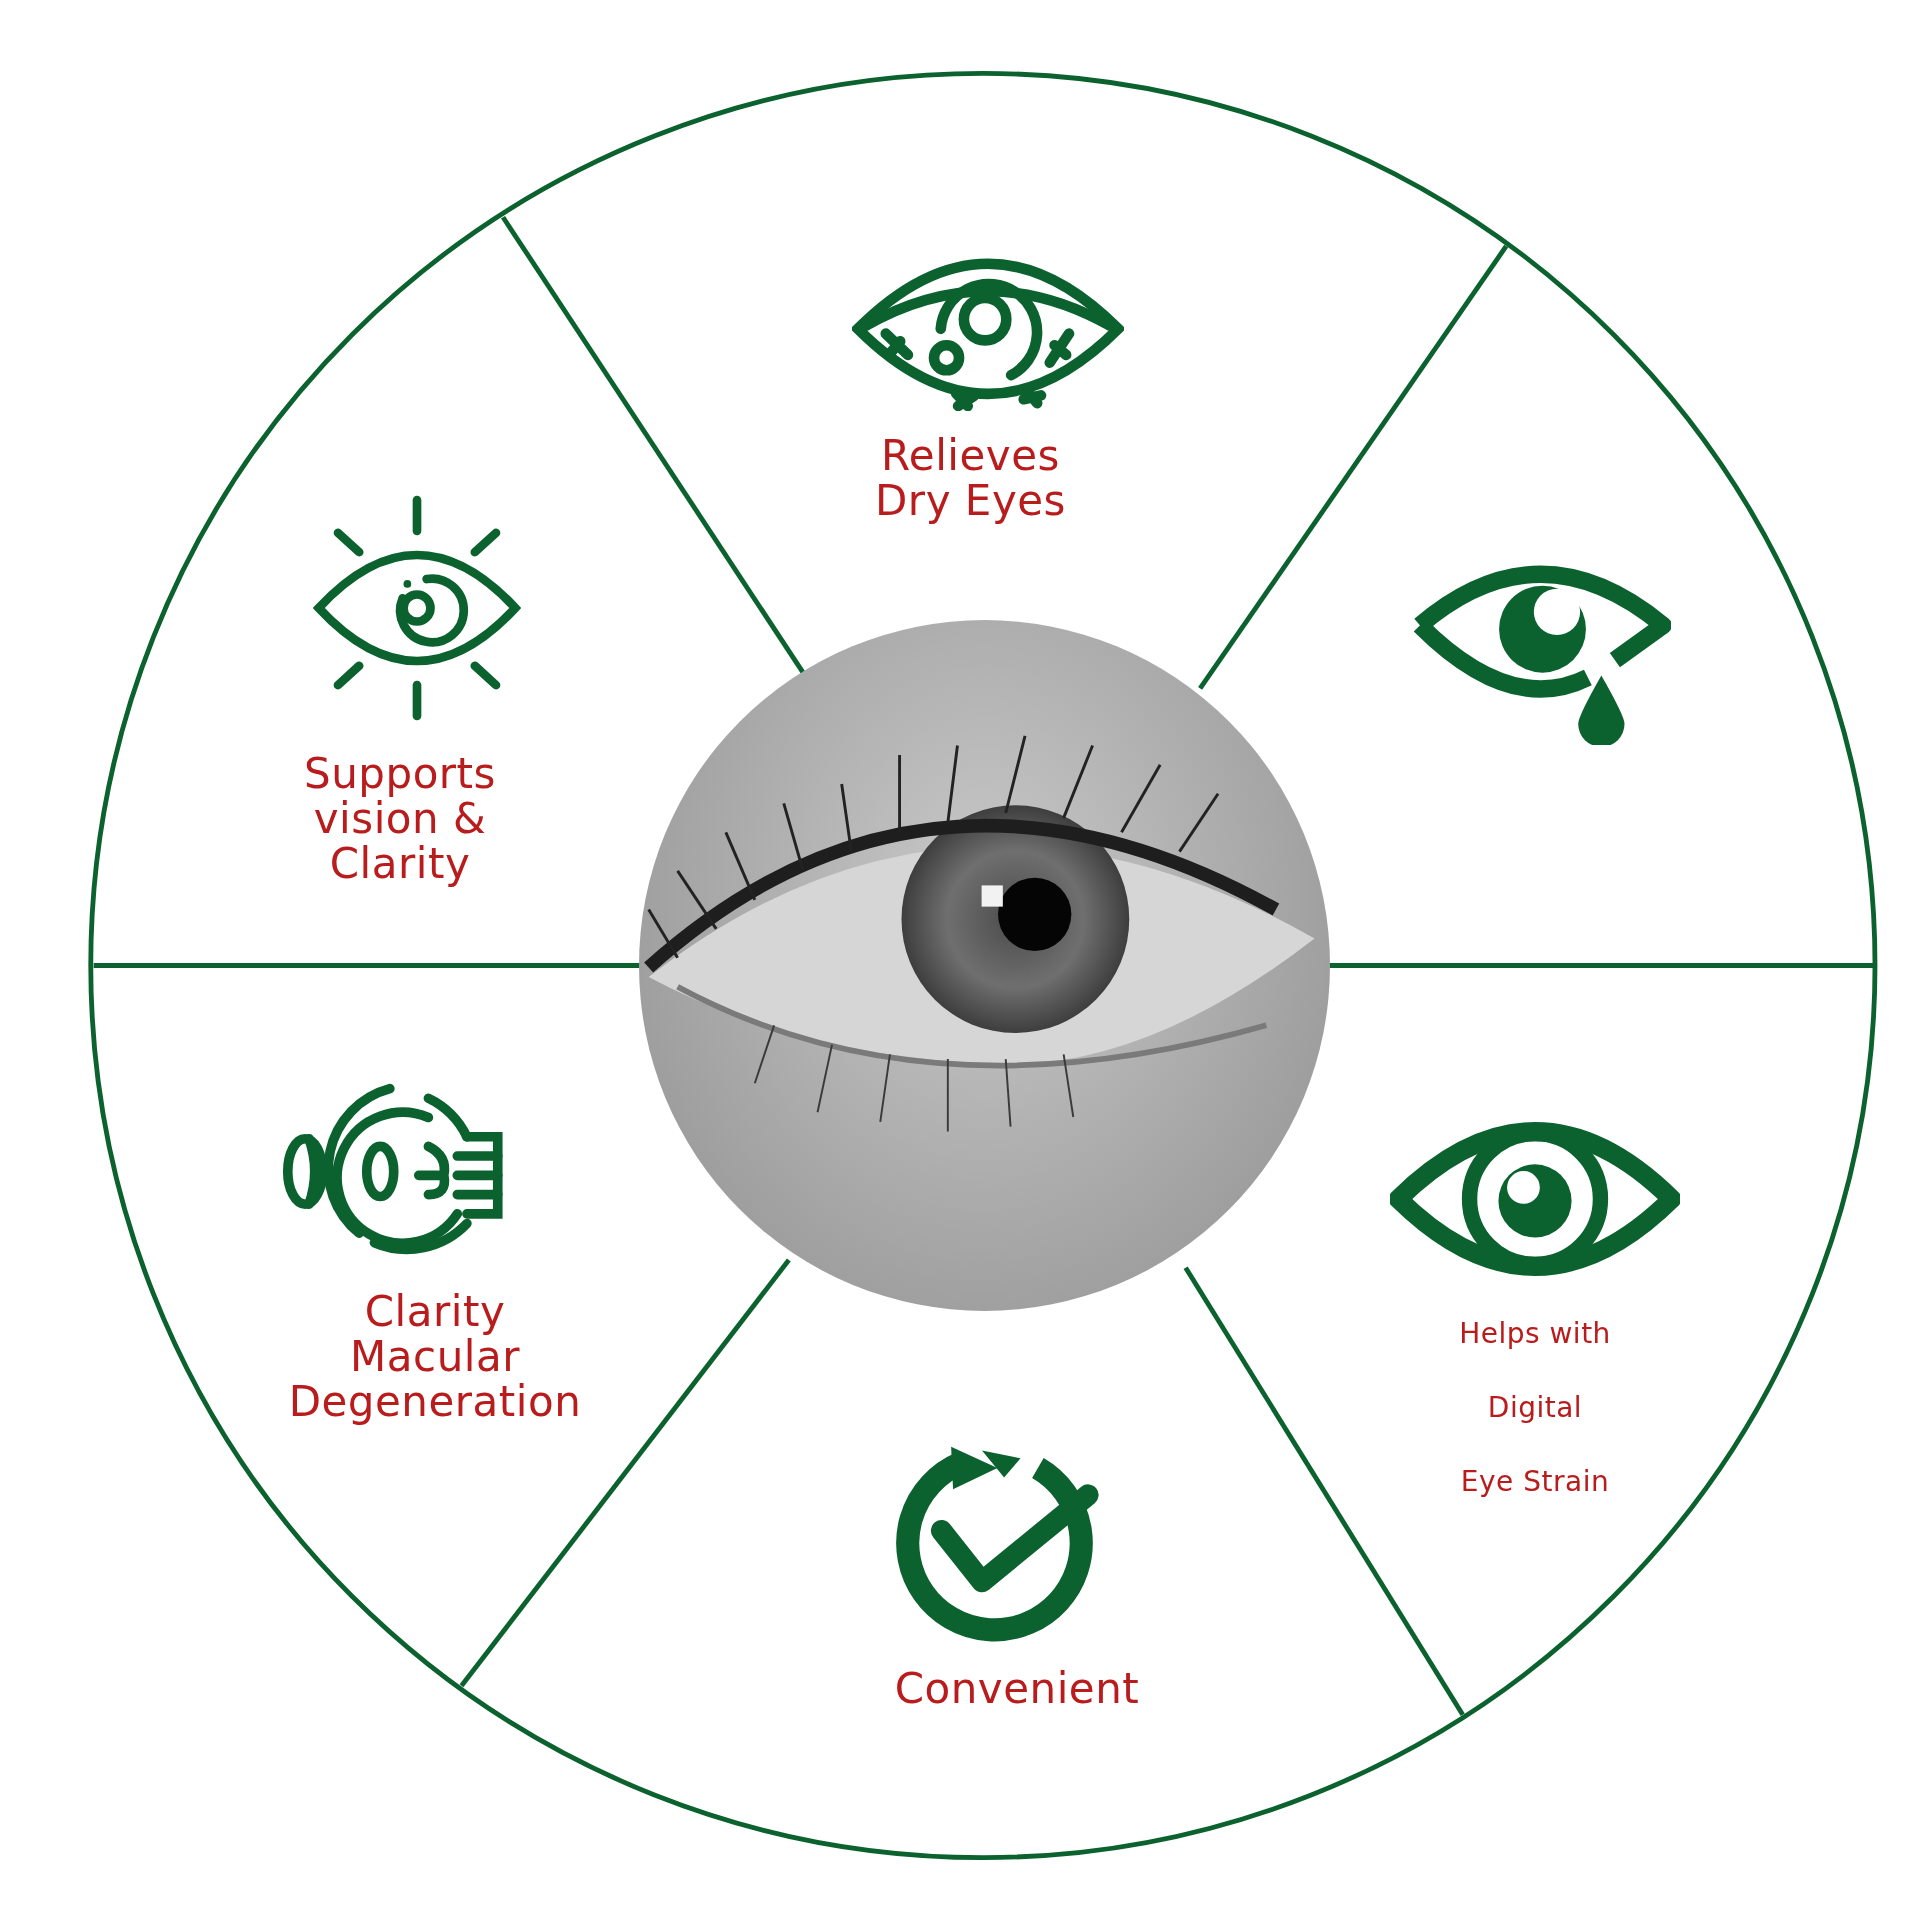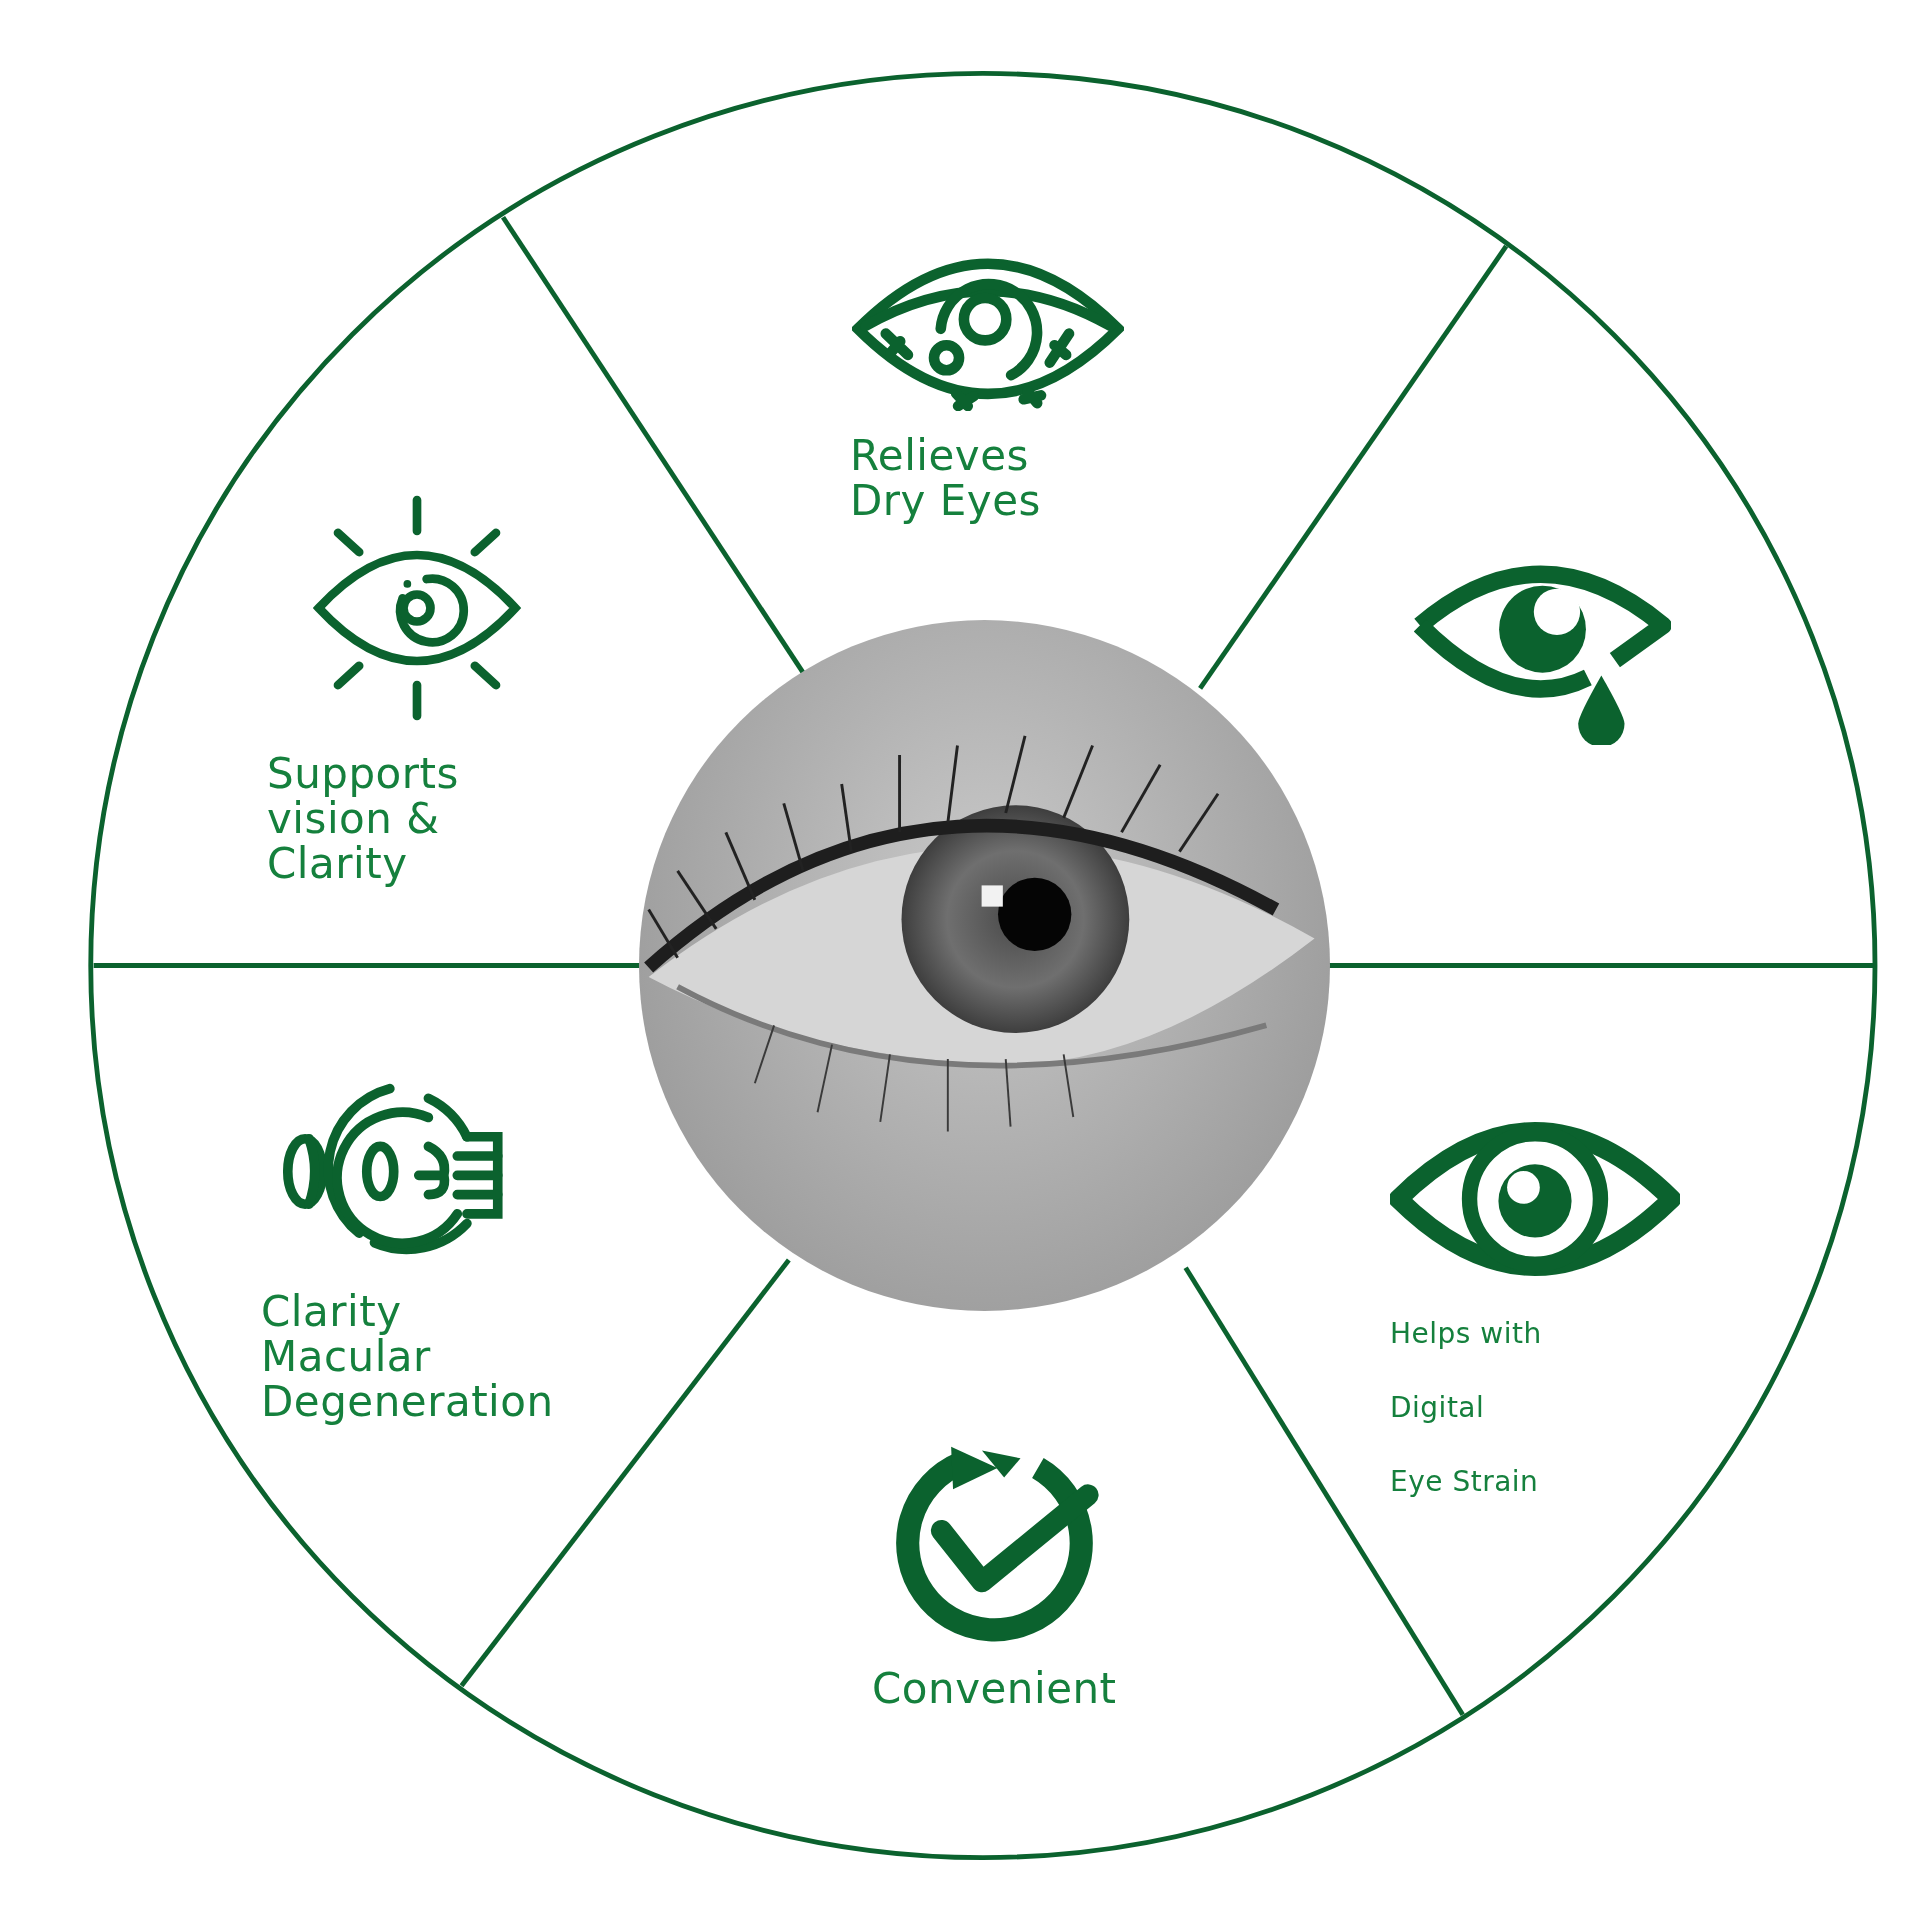--- a/index.html
+++ b/index.html
@@ -6,21 +6,21 @@
     body { width: 1931px; height: 1931px; position: relative; overflow: hidden; }
     .stage { position: absolute; left: 0; top: 0; width: 1931px; height: 1931px; }
     .wheel-svg { position: absolute; left: 0; top: 0; }
     .photo {
       position: absolute; left: 639px; top: 620px; width: 691px; height: 691px;
       border-radius: 50%; overflow: hidden;
       background: radial-gradient(ellipse at 50% 40%, #c9c9c9 0%, #a9a9a9 55%, #8f8f8f 100%);
     }
     .icon { position: absolute; }
     .label {
-      position: absolute; color: #15803d; text-align: left;
+      position: absolute; color: #b91c1c; text-align: center;
       font-family: "DejaVu Sans", sans-serif; font-size: 42px; line-height: 45px;
       white-space: pre-line; letter-spacing: 0.5px;
     }
   </style>
 </head>
 <body>
 
 <div class="stage">
 
   <svg class="wheel-svg" width="1931" height="1931" viewBox="0 0 2000 2000">
@@ -141,18 +141,18 @@
       <line x1="28" y1="42" x2="50" y2="62"></line>
       <line x1="192" y1="42" x2="170" y2="62"></line>
       <line x1="28" y1="200" x2="50" y2="180"></line>
       <line x1="192" y1="200" x2="170" y2="180"></line>
       <path d="M8 120 Q 110 10 212 120 Q 110 230 8 120 Z"></path>
       <path d="M95 110 A 33 33 0 1 0 120 90"></path>
       <circle cx="110" cy="120" r="14"></circle>
     </g>
     <circle cx="100" cy="95" r="4" fill="#0b622e"></circle>
   </svg>
-  <div class="label" style="left:267px;top:751px;width:232px">Supports
+  <div class="label" style="left:284px;top:751px;width:232px">Supports
 vision &amp;
 Clarity</div>
 
 </div>
 
 
 </body></html>

